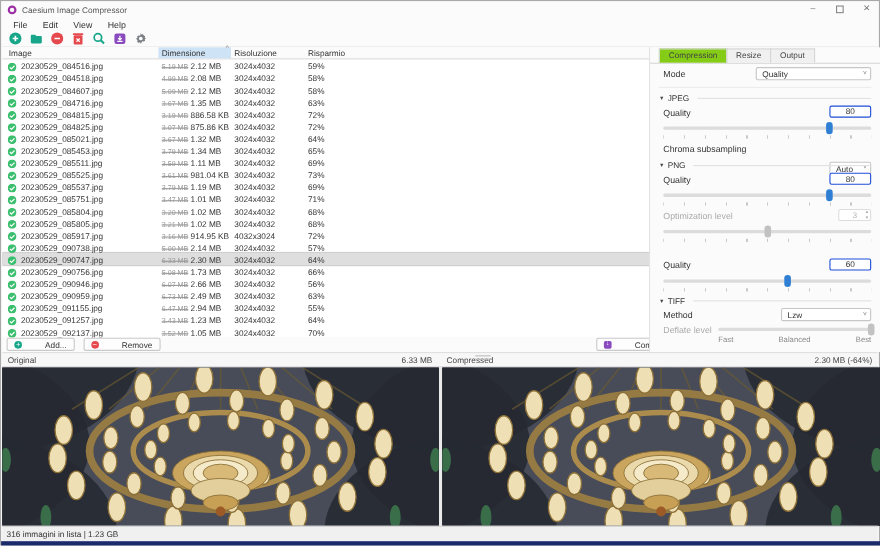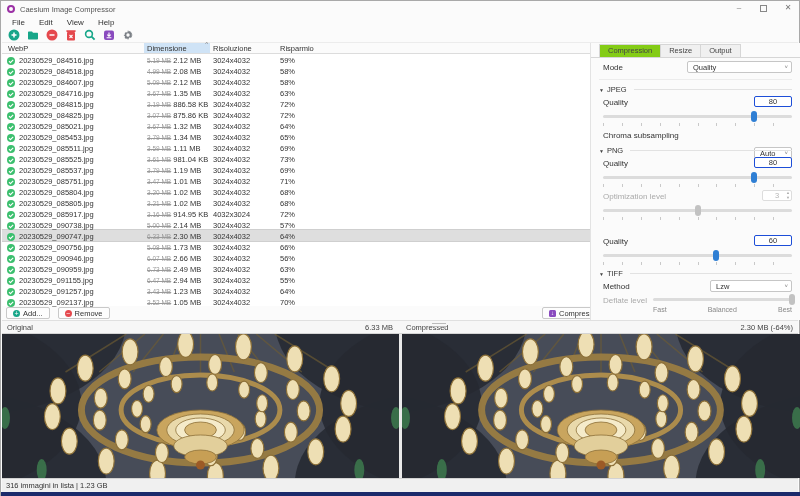--- a/index.html
+++ b/index.html
@@ -39,21 +39,21 @@
   .c-icon{width:17px;padding-left:5px;display:flex;align-items:center;flex:none}
   .c-name{width:125px;white-space:nowrap;overflow:hidden}
   .c-dim{width:66px;padding-left:3px;white-space:nowrap}
   .c-res{width:67px;padding-left:3px}
   .c-sav{width:60px;padding-left:3px}
   .c-info{flex:1}
   .orig{font-size:6.5px;color:#9a9a9a;text-decoration:line-through;margin-right:2px}
 
   
   .list-actions{position:absolute;left:5px;top:306px;display:flex;gap:8px}
-  .btn{height:12px;border:1px solid #c9c9c9;border-radius:2px;background:#fdfdfd;display:flex;align-items:center;gap:3px;padding:0 6px;font-size:7.5px;color:#333}
+  .btn{height:12px;border:1px solid #c9c9c9;border-radius:2px;background:#fdfdfd;display:flex;align-items:center;gap:21px;padding:0 6px;font-size:7.5px;color:#333}
   .mini-dot{width:7px;height:7px;border-radius:50%;color:#fff;font-size:7px;line-height:7px;text-align:center;flex:none}
   .dot-add{background:#17a689}
   .dot-rem{background:#e5484d}
   .compress-btn{position:absolute;left:541px;top:306px}
   .mini-sq{width:7px;height:7px;border-radius:1.5px;background:#8a4bbf;color:#fff;font-size:6px;line-height:7px;text-align:center;flex:none}
 
   
   .panel{position:absolute;left:589px;top:42px;width:210px;height:277px;background:#fbfbfb;border-left:1px solid #e3e3e3}
   .tabs{position:absolute;left:8px;top:1px;display:flex;height:13px}
   .tab{padding:1px 8px 0;border:1px solid #d6d6d6;border-bottom:none;background:#f0f0f0;color:#444;margin-right:-1px;font-size:7.5px}
@@ -159,21 +159,21 @@
     <span class="tb">
       <svg width="12" height="12" viewBox="0 0 12 12">
           <path d="M6 1l.6 1.4 1.5-.3.6 1.1L9.9 4l-.3 1.5L11 6l-1.4.6.3 1.5-1.2.7-1.5-.3L6 11l-.6-1.5-1.5.3-1.2-.7.3-1.5L1.6 6 3 5.5 2.7 4l1.2-.8 1.5.3z" fill="#7a7f85"></path>
           <circle cx="6" cy="6" r="1.7" fill="#fbfbfb"></circle>
         </svg>
     </span>
   </div>
 
   <div class="table-bg"></div>
   <div class="thead">
-    <div class="th th-name">WebP</div>
+    <div class="th th-name">Image</div>
     <div class="th th-dim">
       <span>Dimensione</span>
       <span class="sort-caret">^</span>
     </div>
     <div class="th th-res">Risoluzione</div>
     <div class="th th-sav">Risparmio</div>
   </div>
   <div class="tbody">
       <div class="row">
       <span class="c-icon">

